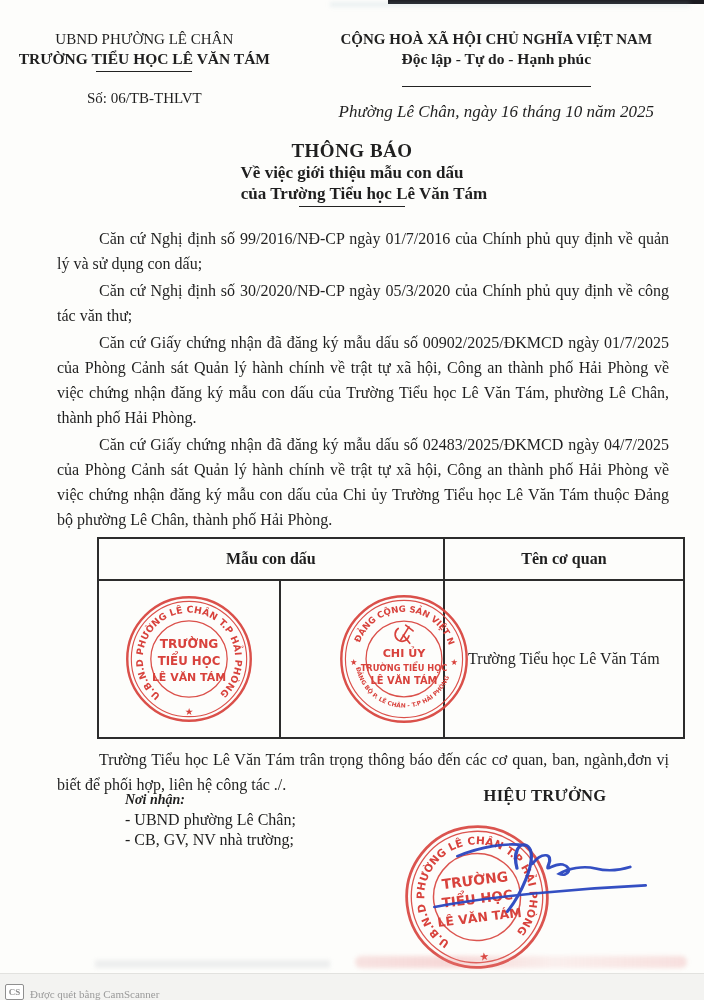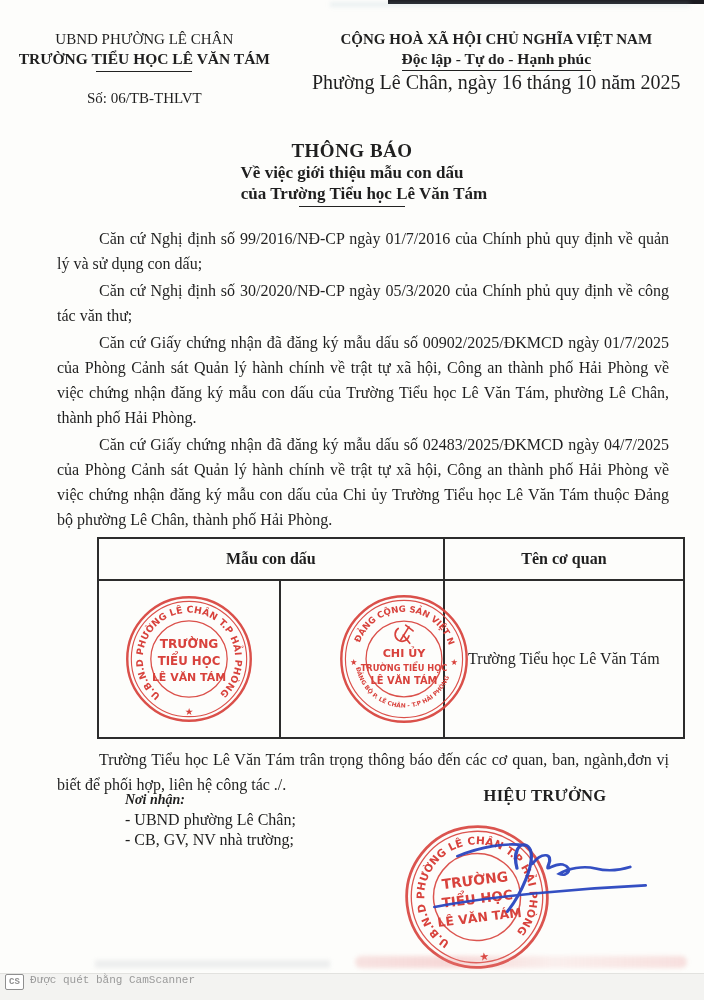--- a/index.html
+++ b/index.html
@@ -15,22 +15,22 @@
 
   
   .header{position:absolute;top:30px;left:0;width:704px;display:flex;}
   .header-left{width:41%;text-align:center;}
   .header-right{width:59%;text-align:center;}
   .header-left .l1{font-size:15px;line-height:19px;}
   .header-left .l2{font-size:15.5px;line-height:19px;font-weight:bold;}
   .h-underline{width:96px;height:0;border-bottom:1.6px solid #222;margin:3px auto 0;}
   .doc-number{font-size:15px;margin-top:18px;}
   .header-right .l1{font-size:15px;line-height:19px;font-weight:bold;text-align:center;}
-  .motto{display:inline-block;font-size:15.5px;line-height:20px;font-weight:bold;border-bottom:1.8px solid #222;padding-bottom:1px;}
-  .place-date{font-size:20px;margin-top:0;}
+  .motto{display:inline-block;font-size:15.5px;line-height:20px;font-weight:bold;border-bottom:1.8px solid #222;padding-bottom:17px;}
+  .place-date{font-size:17px;font-style:italic;margin-top:15px;}
 
   
   .title-block{position:absolute;top:139px;left:0;width:704px;text-align:center;}
   .title-block .t1{font-size:19px;font-weight:bold;line-height:23px;letter-spacing:.5px;}
   .title-block .t2{font-size:17px;font-weight:bold;line-height:21px;}
   .title-block .t3{font-size:17px;font-weight:bold;line-height:21px;padding-left:24px;}
   .t-underline{width:106px;height:0;border-bottom:1.8px solid #222;margin:2px auto 0;}
 
   
   .content{position:absolute;top:226px;left:57px;width:612px;}
@@ -59,21 +59,21 @@
   .principal-name{position:absolute;left:400px;top:140px;width:290px;text-align:center;font-size:17px;font-weight:bold;}
 
   
   .bleed-pink{position:absolute;top:956px;left:355px;width:332px;height:12px;border-radius:6px;
     background:linear-gradient(90deg, rgba(225,120,120,.20), rgba(232,130,130,.30) 30%, rgba(225,120,120,.10) 60%, rgba(232,130,130,.24));
     filter:blur(2px);}
   .bleed-gray{position:absolute;top:960px;left:95px;width:235px;height:8px;background:rgba(140,150,160,.14);filter:blur(2px);}
 
   
   .footer-bar{position:absolute;left:0;bottom:0;width:704px;height:26px;background:#f3f3f1;border-top:1px solid #e2e2df;
-    display:flex;align-items:flex-start;font-family:Liberation Mono, monospace;}
+    display:flex;align-items:flex-end;font-family:Liberation Serif, serif;}
   .cs-badge{margin-left:5px;width:17px;height:14px;border:1.5px solid #8f8f8f;border-radius:2px;background:#fff;
     color:#8f8f8f;font-size:9px;font-weight:bold;display:flex;align-items:center;justify-content:center;}
   .cs-text{margin-left:6px;font-size:11px;color:#9a9a9a;}
 
   .stamp text{font-family:"DejaVu Sans", sans-serif;}
 </style>
 </head>
 <body>
 
 <div>

